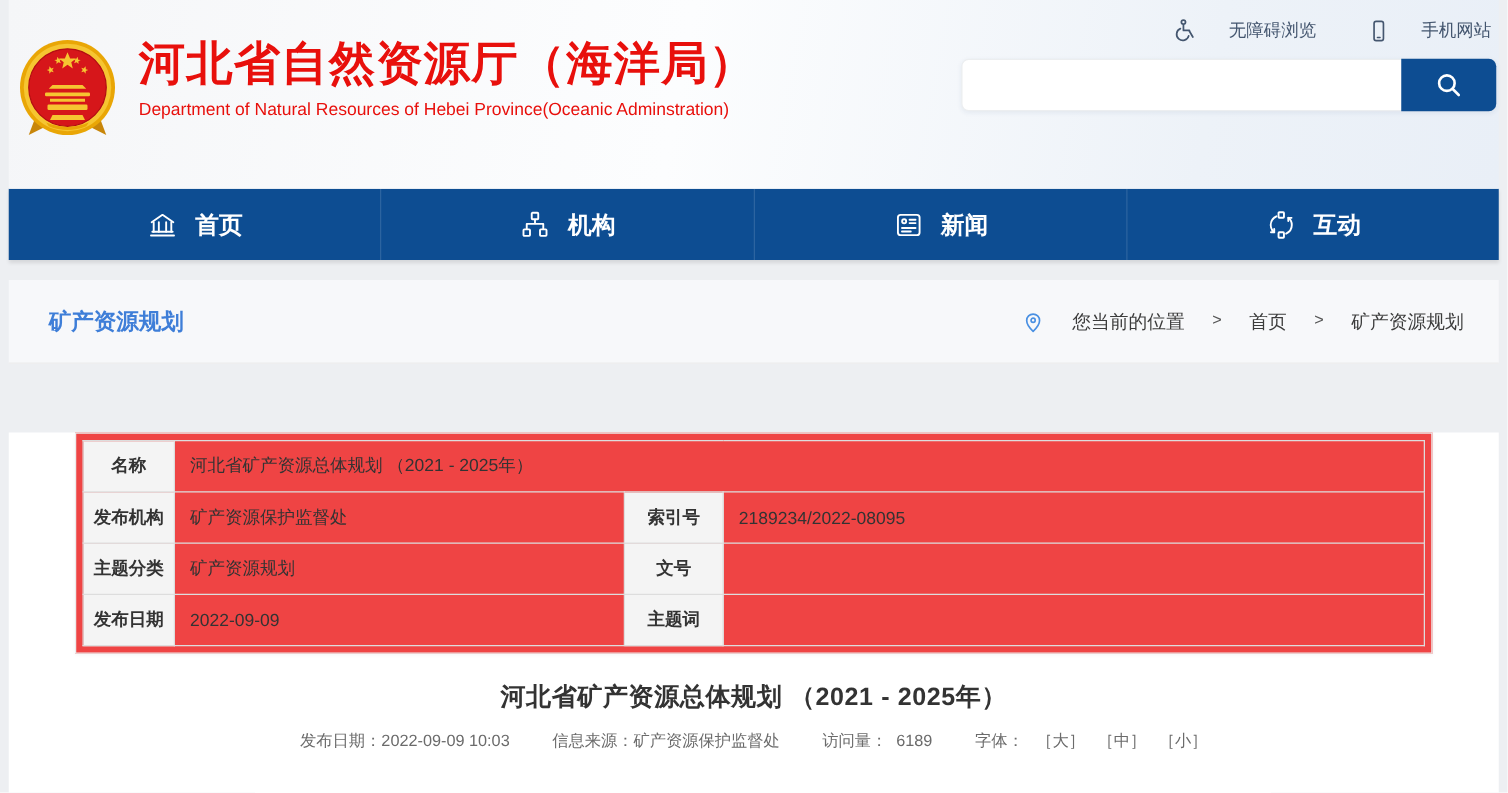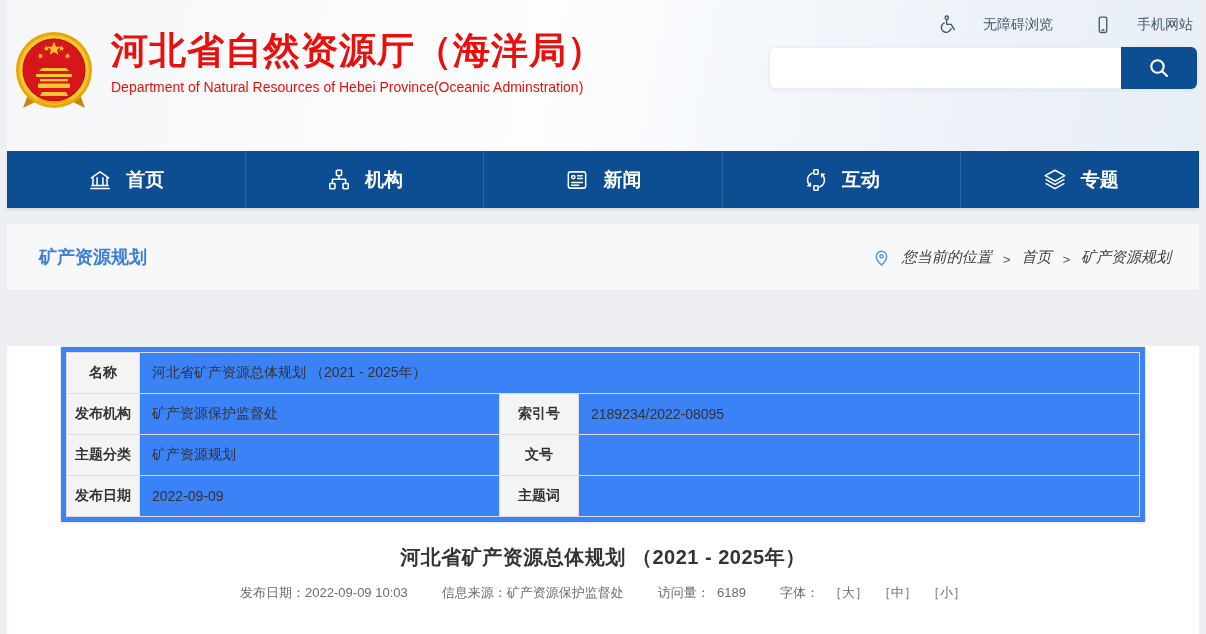--- a/index.html
+++ b/index.html
@@ -66,29 +66,29 @@
   .nav-item svg { display:block; }
 
   
   .band-gap { height:16px; }
   .band {
     height:67px; background:#f7f8fa; border-bottom:1px solid #ebebeb;
     display:flex; align-items:center; justify-content:space-between;
     padding:0 28px 0 32px;
   }
   .band-title { font-size:18px; font-weight:bold; color:#3e7ed8; }
-  .breadcrumb { display:flex; align-items:flex-end; gap:11px; font-size:15px; color:#3c3c3c;font-style:italic; }
+  .breadcrumb { display:flex; align-items:flex-start; gap:22px; font-size:15px; color:#3c3c3c; }
   .breadcrumb .sep { color:#555; font-size:13px; }
   .crumb-link { cursor:pointer; }
 
   
   .content { background:#fff; height:343px; position:relative; }
   .info-box {
     width:1086px; margin:55px auto 0; border:1px solid #ececec;
-    padding:5px; background:#3b82f6; box-shadow:0 1px 3px rgba(0,0,0,0.04);
+    padding:5px; background:#ef4444; box-shadow:0 1px 3px rgba(0,0,0,0.04);
   }
   table.info { width:100%; border-collapse:collapse; font-size:14px; color:#333; table-layout:fixed; }
   table.info td { border:1px solid #ddd; height:41px; }
   td.lab { background:#f4f4f4; font-weight:bold; text-align:center; }
   col.c1 { width:73px; } col.c2 { width:360px; } col.c3 { width:79px; }
   td.val { padding:0 12px; }
 
   .article-title {
     margin-top:21px; text-align:center; font-size:20px; font-weight:bold;
     color:#333; letter-spacing:0.5px;
@@ -202,28 +202,20 @@
       <svg width="26" height="26" viewBox="0 0 24 24" fill="none" stroke="#fff" stroke-width="1.4" stroke-linecap="round" stroke-linejoin="round">
         <rect x="10" y="2.6" width="4" height="4" rx="0.6"></rect>
         <rect x="10" y="17.4" width="4" height="4" rx="0.6"></rect>
         <path d="M8.4 5.6 C5.8 6.9 4.2 9.2 4.2 12 c0 2.1 .9 4 2.6 5.3"></path>
         <path d="M15.6 18.4 c2.6 -1.3 4.2 -3.6 4.2 -6.4 0 -2.1 -.9 -4 -2.6 -5.3"></path>
         <path d="M6.8 14.9v2.4H4.4 M17.2 9.1V6.7h2.4"></path>
       </svg>
       <span>互动</span>
     </div>
 
-    <div class="nav-item">
-      <svg width="26" height="26" viewBox="0 0 24 24" fill="none" stroke="#fff" stroke-width="1.4" stroke-linecap="round" stroke-linejoin="round">
-        <path d="M12 3 L21 8 L12 13 L3 8 Z"></path>
-        <path d="M3.8 11.6 L12 16.2 L20.2 11.6"></path>
-        <path d="M3.8 15.4 L12 20 L20.2 15.4"></path>
-      </svg>
-      <span>专题</span>
-    </div>
   </div>
 
   <div class="band-gap"></div>
   <div class="band">
     <div class="band-title">矿产资源规划</div>
     <div class="breadcrumb">
       <svg width="19" height="19" viewBox="0 0 24 24" fill="none" stroke="#4a90e2" stroke-width="1.7" stroke-linecap="round" stroke-linejoin="round">
         <path d="M12 21.5 C12 21.5 5.5 15.5 5.5 10.6 a6.5 6.5 0 1 1 13 0 C18.5 15.5 12 21.5 12 21.5 Z"></path>
         <circle cx="12" cy="10.4" r="2.1"></circle>
       </svg>

